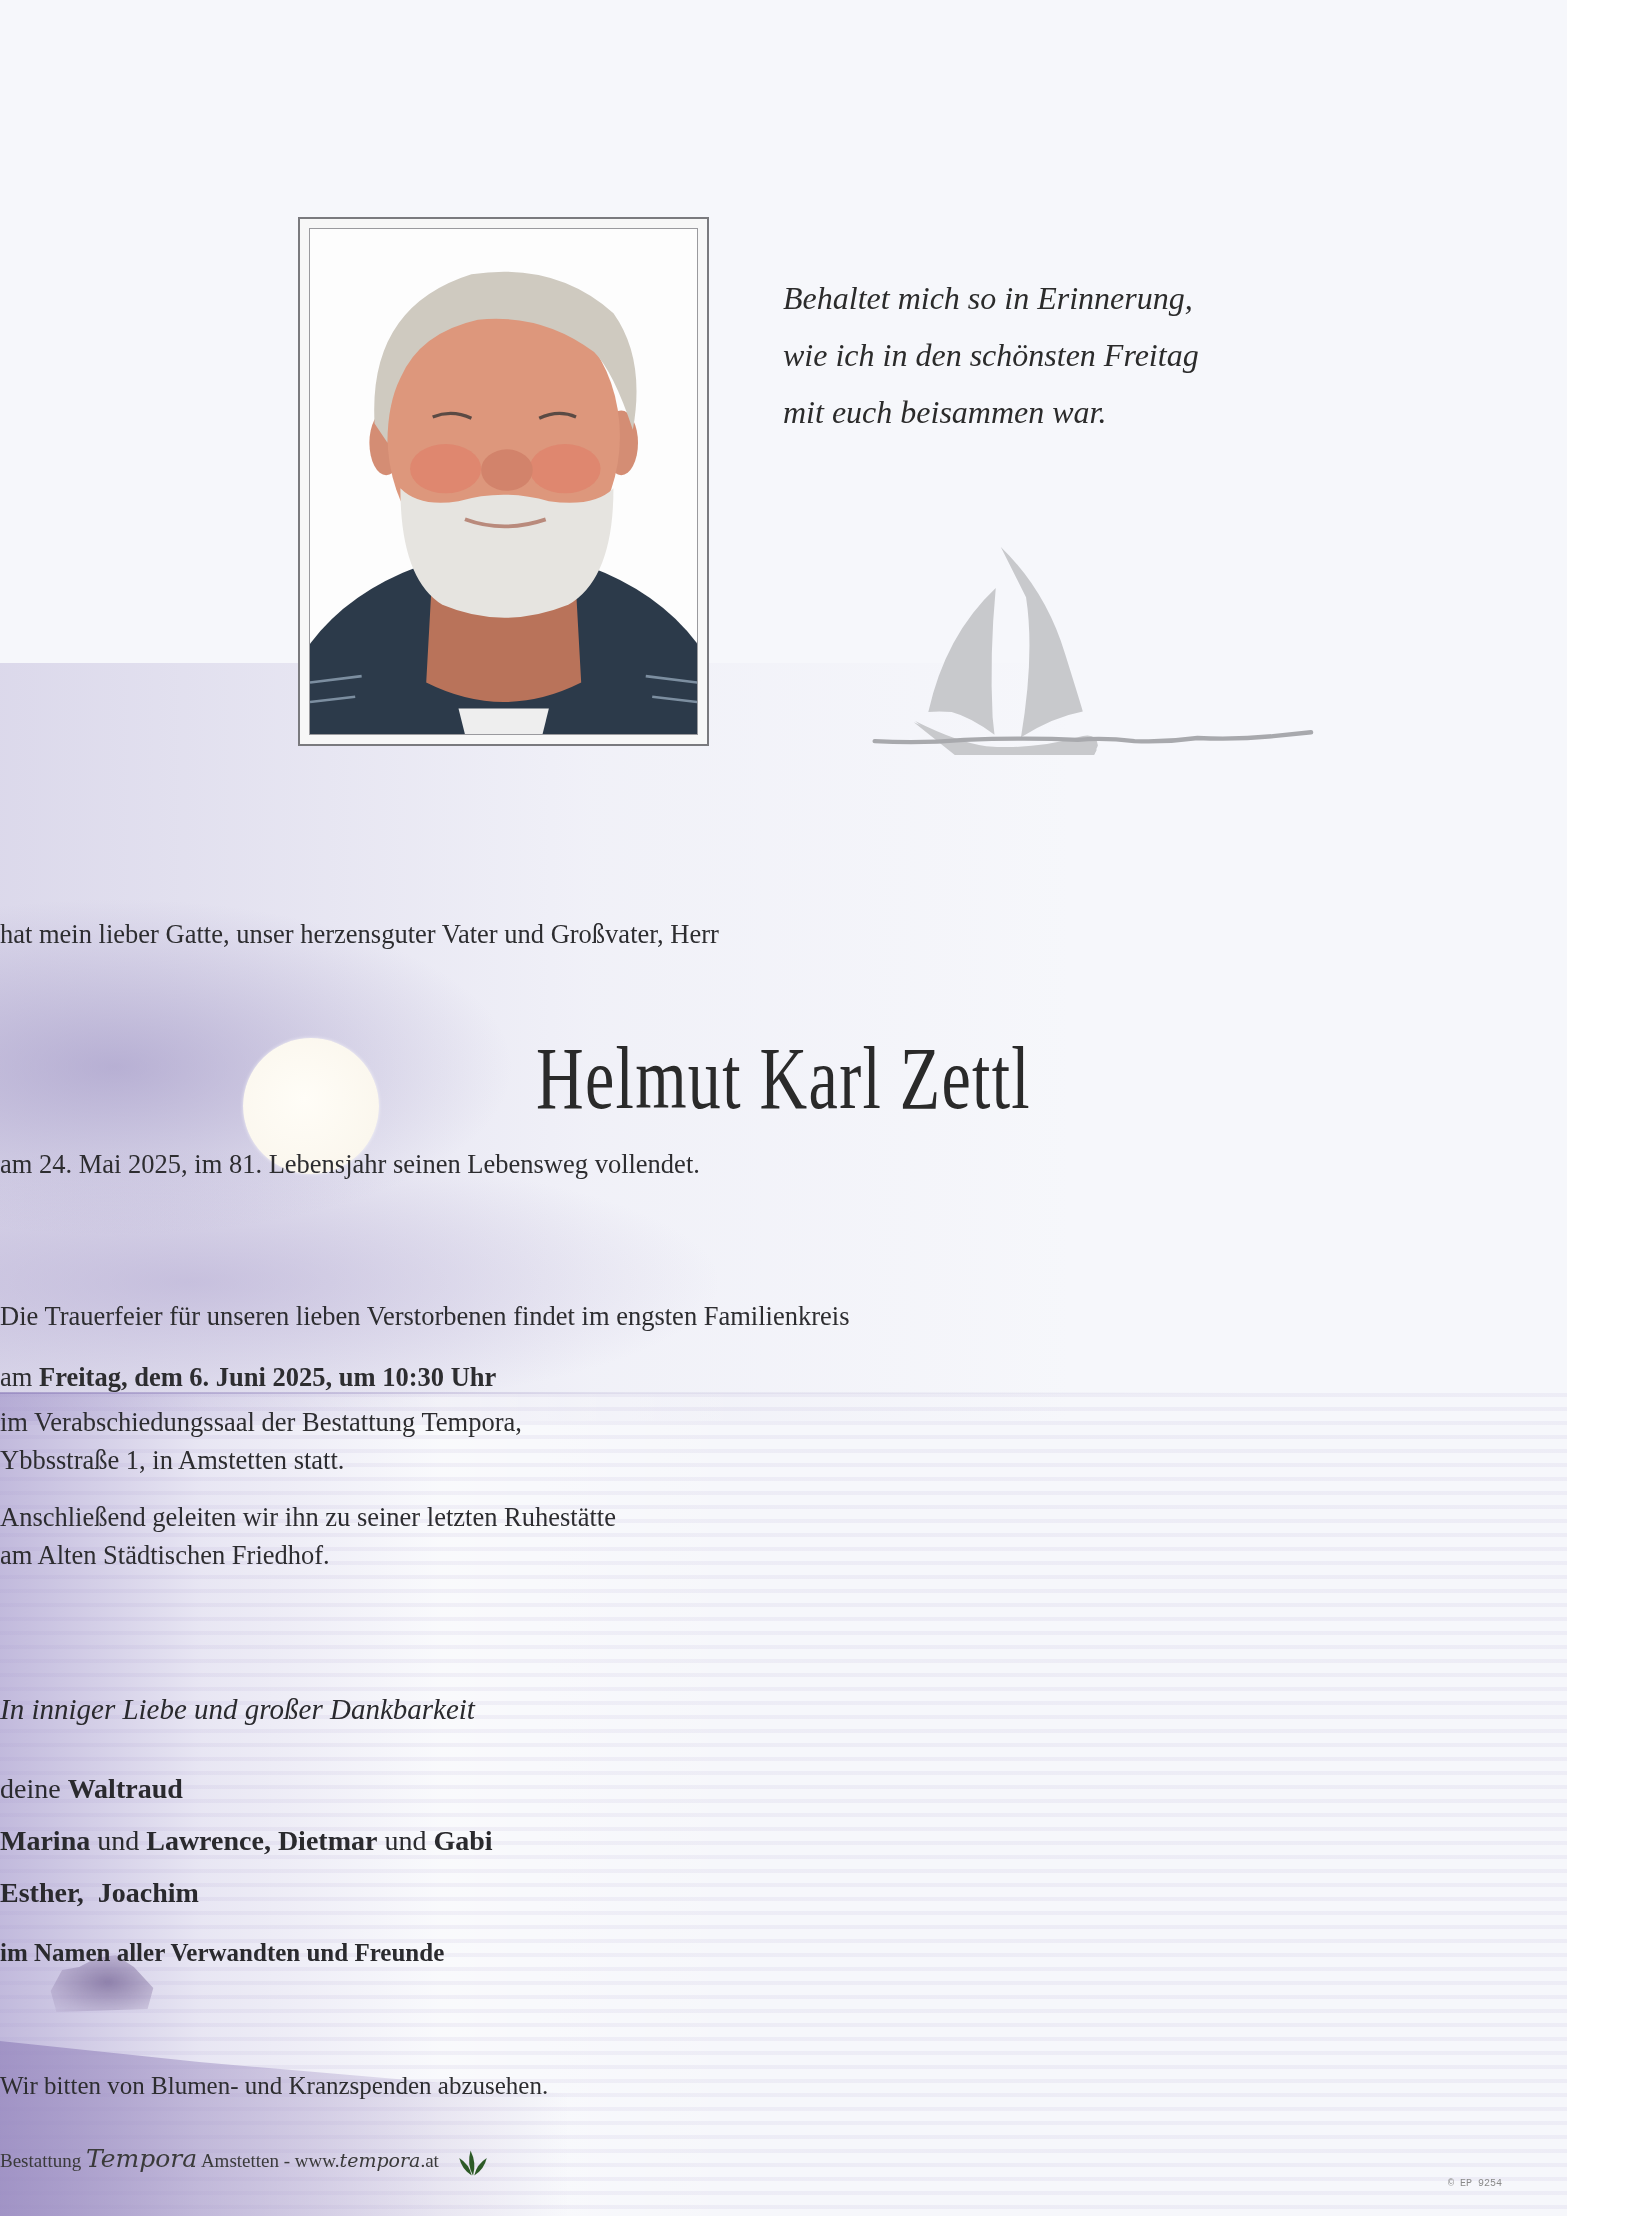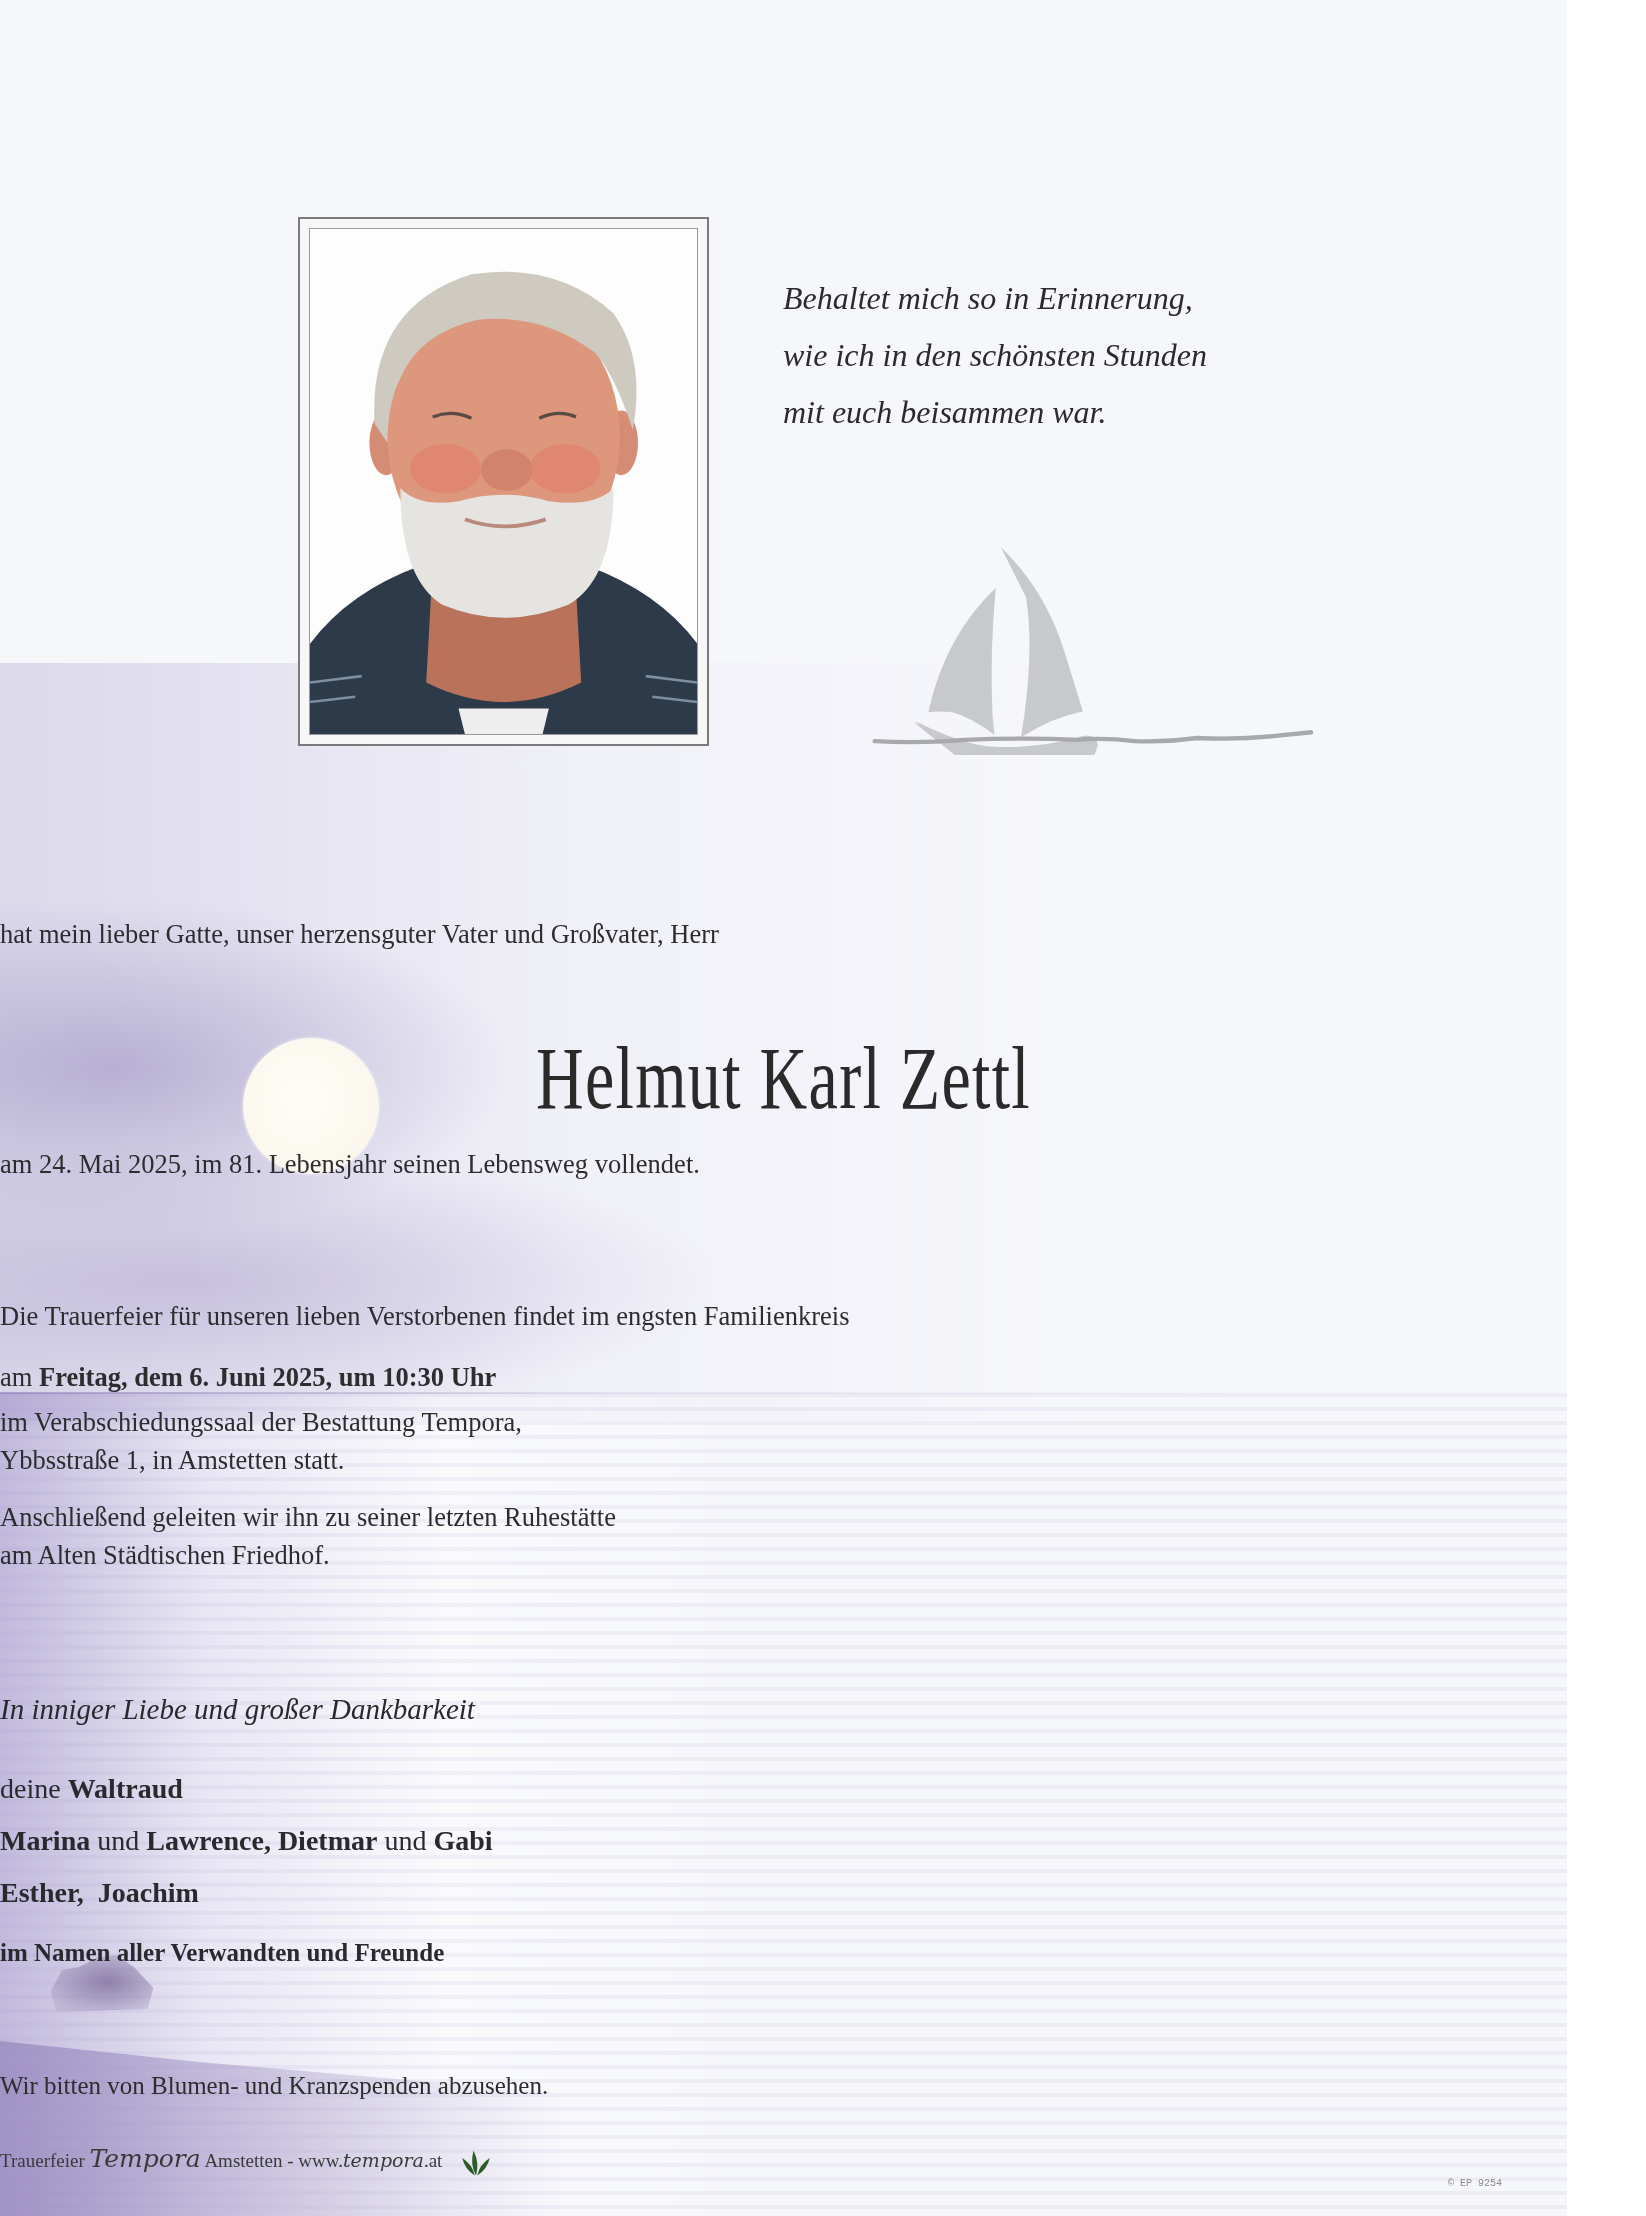--- a/index.html
+++ b/index.html
@@ -115,21 +115,21 @@
         <ellipse cx="305" cy="372" rx="40" ry="32" fill="#d2836b"></ellipse>
 
         <path d="M140 400 Q170 430 230 420 Q300 400 370 420 Q440 430 470 400 Q470 540 400 580 Q300 620 205 580 Q140 540 140 400 Z" fill="#e6e4e0"></path>
         <path d="M240 448 Q300 470 365 448" stroke="#b98a7c" stroke-width="6" fill="none"></path>
       </svg>
     </div>
   </div>
 
   <div class="text-block quote" style="left:783px; width:783px; top:270px;">
     <div>Behaltet mich so in Erinnerung,</div>
-    <div>wie ich in den schönsten Stunden</div>
+    <div>wie ich in den schönsten Freitag</div>
     <div>mit euch beisammen war.</div>
   </div>
 
   <svg style="position:absolute; left:869px; top:528px;" width="449" height="227" viewBox="0 0 710 360">
 
     <path d="M200 95 Q190 200 195 300 L198 328 Q160 300 130 292 Q110 290 93 292 Q120 170 200 95 Z" fill="#c8c9cc"></path>
 
     <path d="M208 30 Q280 100 310 200 Q335 280 338 291 Q290 300 240 332 Q262 200 248 110 Z" fill="#c8c9cc"></path>
 
     <path d="M70 308 Q120 330 160 345 Q260 355 320 348 Q355 335 360 352 L350 372 L150 372 Z" fill="#c8c9cc"></path>
@@ -168,21 +168,21 @@
     <div>
       <span class="bold">Marina</span><span style="white-space:pre;"> und </span><span class="bold">Lawrence, Dietmar</span><span style="white-space:pre;"> und </span><span class="bold">Gabi</span>
     </div>
     <div class="bold" style="white-space:pre;">Esther,  Joachim</div>
     <div class="bold" style="font-size:25px; margin-top:7.6px;">im Namen aller Verwandten und Freunde</div>
   </div>
 
   <div class="text-block body-text" style="top:2067px; font-size:25px;">Wir bitten von Blumen- und Kranzspenden abzusehen.</div>
 
   <div class="text-block footer" style="top:2144px;">
-    <span>Trauerfeier</span>
+    <span>Bestattung</span>
     <span class="script">Tempora</span>
     <span>Amstetten - www.</span><span class="script" style="font-size:19px;">tempora</span><span>.at</span>
     <svg style="vertical-align:middle; margin-left:14px;" width="30" height="28" viewBox="0 0 48 44">
       <path d="M24 42 Q14 24 20 2 Q30 22 24 42 Z" fill="#2d5a27"></path>
       <path d="M22 42 Q6 32 2 14 Q18 24 22 42 Z" fill="#2d5a27"></path>
       <path d="M26 42 Q42 32 46 14 Q30 24 26 42 Z" fill="#2d5a27"></path>
     </svg>
   </div>
 
   <div class="copyright">© EP 9254</div>

